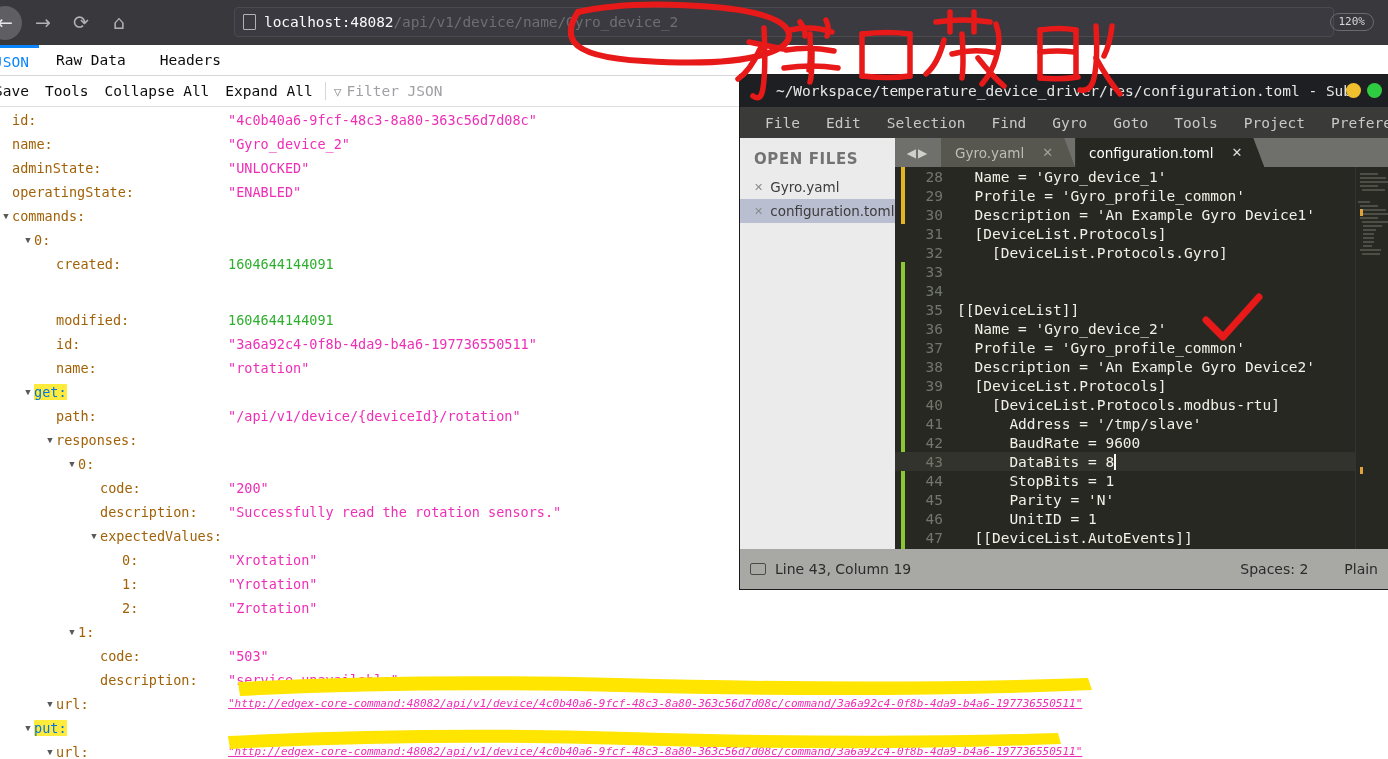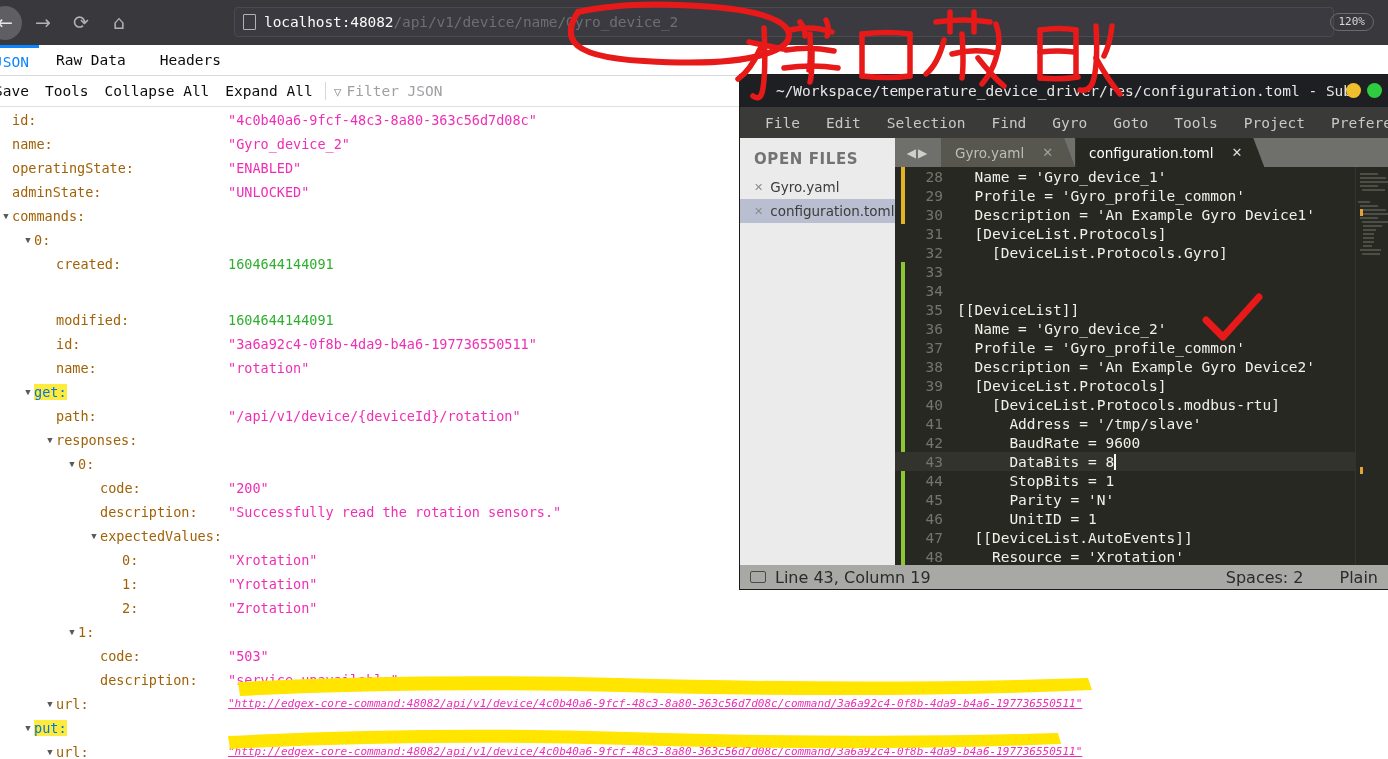--- a/index.html
+++ b/index.html
@@ -165,24 +165,24 @@
     vertical-align: -3px;
   }
   #minimap {
     position: absolute; right: 0; top: 29px; bottom: 0; width: 33px;
     background: #272822; border-left: 1px solid #333;
   }
   .mm-line { position: absolute; background: #4d4e46; height: 2px; }
   .mm-mark { position: absolute; width: 3px; height: 7px; background: #e0a33c; left: 4px; }
 
   #st-statusbar {
-    position: absolute; left: 0; right: 0; bottom: 0; height: 24px;
+    position: absolute; left: 0; right: 0; bottom: 0; height: 40px;
     background: #a8a8a5; color: #2b2b2b;
     display: flex; align-items: center; padding: 0 10px;
-    font-family: "DejaVu Sans", sans-serif; font-size: 16px;
+    font-family: "DejaVu Sans", sans-serif; font-size: 14px;
   }
   .sb-mon {
     width: 16px; height: 12px; border: 1.6px solid #4a4a4a; border-radius: 2px;
     margin-right: 9px;
   }
   .sb-right { margin-left: auto; display: flex; gap: 36px; }
 
   
   #annotations { position: absolute; left:0; top:0; width: 1388px; height: 759px; pointer-events: none; }
 </style>
@@ -227,27 +227,27 @@
       <span class="jkey">id:</span>
       <span class="jval v-str" style="left: 228px;">"4c0b40a6-9fcf-48c3-8a80-363c56d7d08c"</span>
     </div>
     <div class="jrow" style="padding-left: 0px;">
       <span class="twisty"></span>
       <span class="jkey">name:</span>
       <span class="jval v-str" style="left: 228px;">"Gyro_device_2"</span>
     </div>
     <div class="jrow" style="padding-left: 0px;">
       <span class="twisty"></span>
+      <span class="jkey">adminState:</span>
+      <span class="jval v-str" style="left: 228px;">"UNLOCKED"</span>
+    </div>
+    <div class="jrow" style="padding-left: 0px;">
+      <span class="twisty"></span>
       <span class="jkey">operatingState:</span>
       <span class="jval v-str" style="left: 228px;">"ENABLED"</span>
-    </div>
-    <div class="jrow" style="padding-left: 0px;">
-      <span class="twisty"></span>
-      <span class="jkey">adminState:</span>
-      <span class="jval v-str" style="left: 228px;">"UNLOCKED"</span>
     </div>
     <div class="jrow" style="padding-left: 0px;">
       <span class="twisty">▼</span>
       <span class="jkey">commands:</span>
     </div>
     <div class="jrow" style="padding-left: 22px;">
       <span class="twisty">▼</span>
       <span class="jkey">0:</span>
     </div>
     <div class="jrow" style="padding-left: 44px;">

